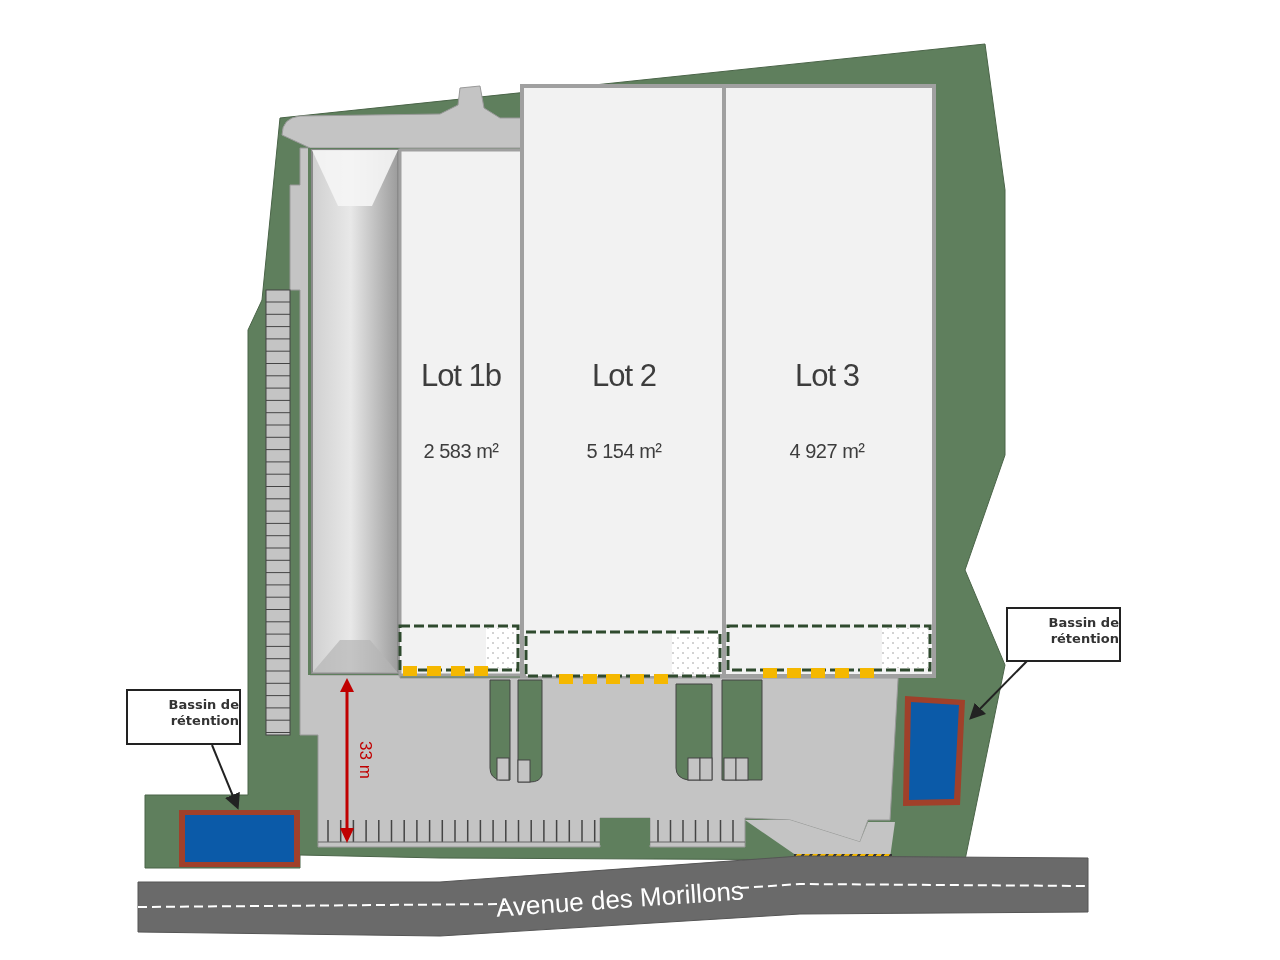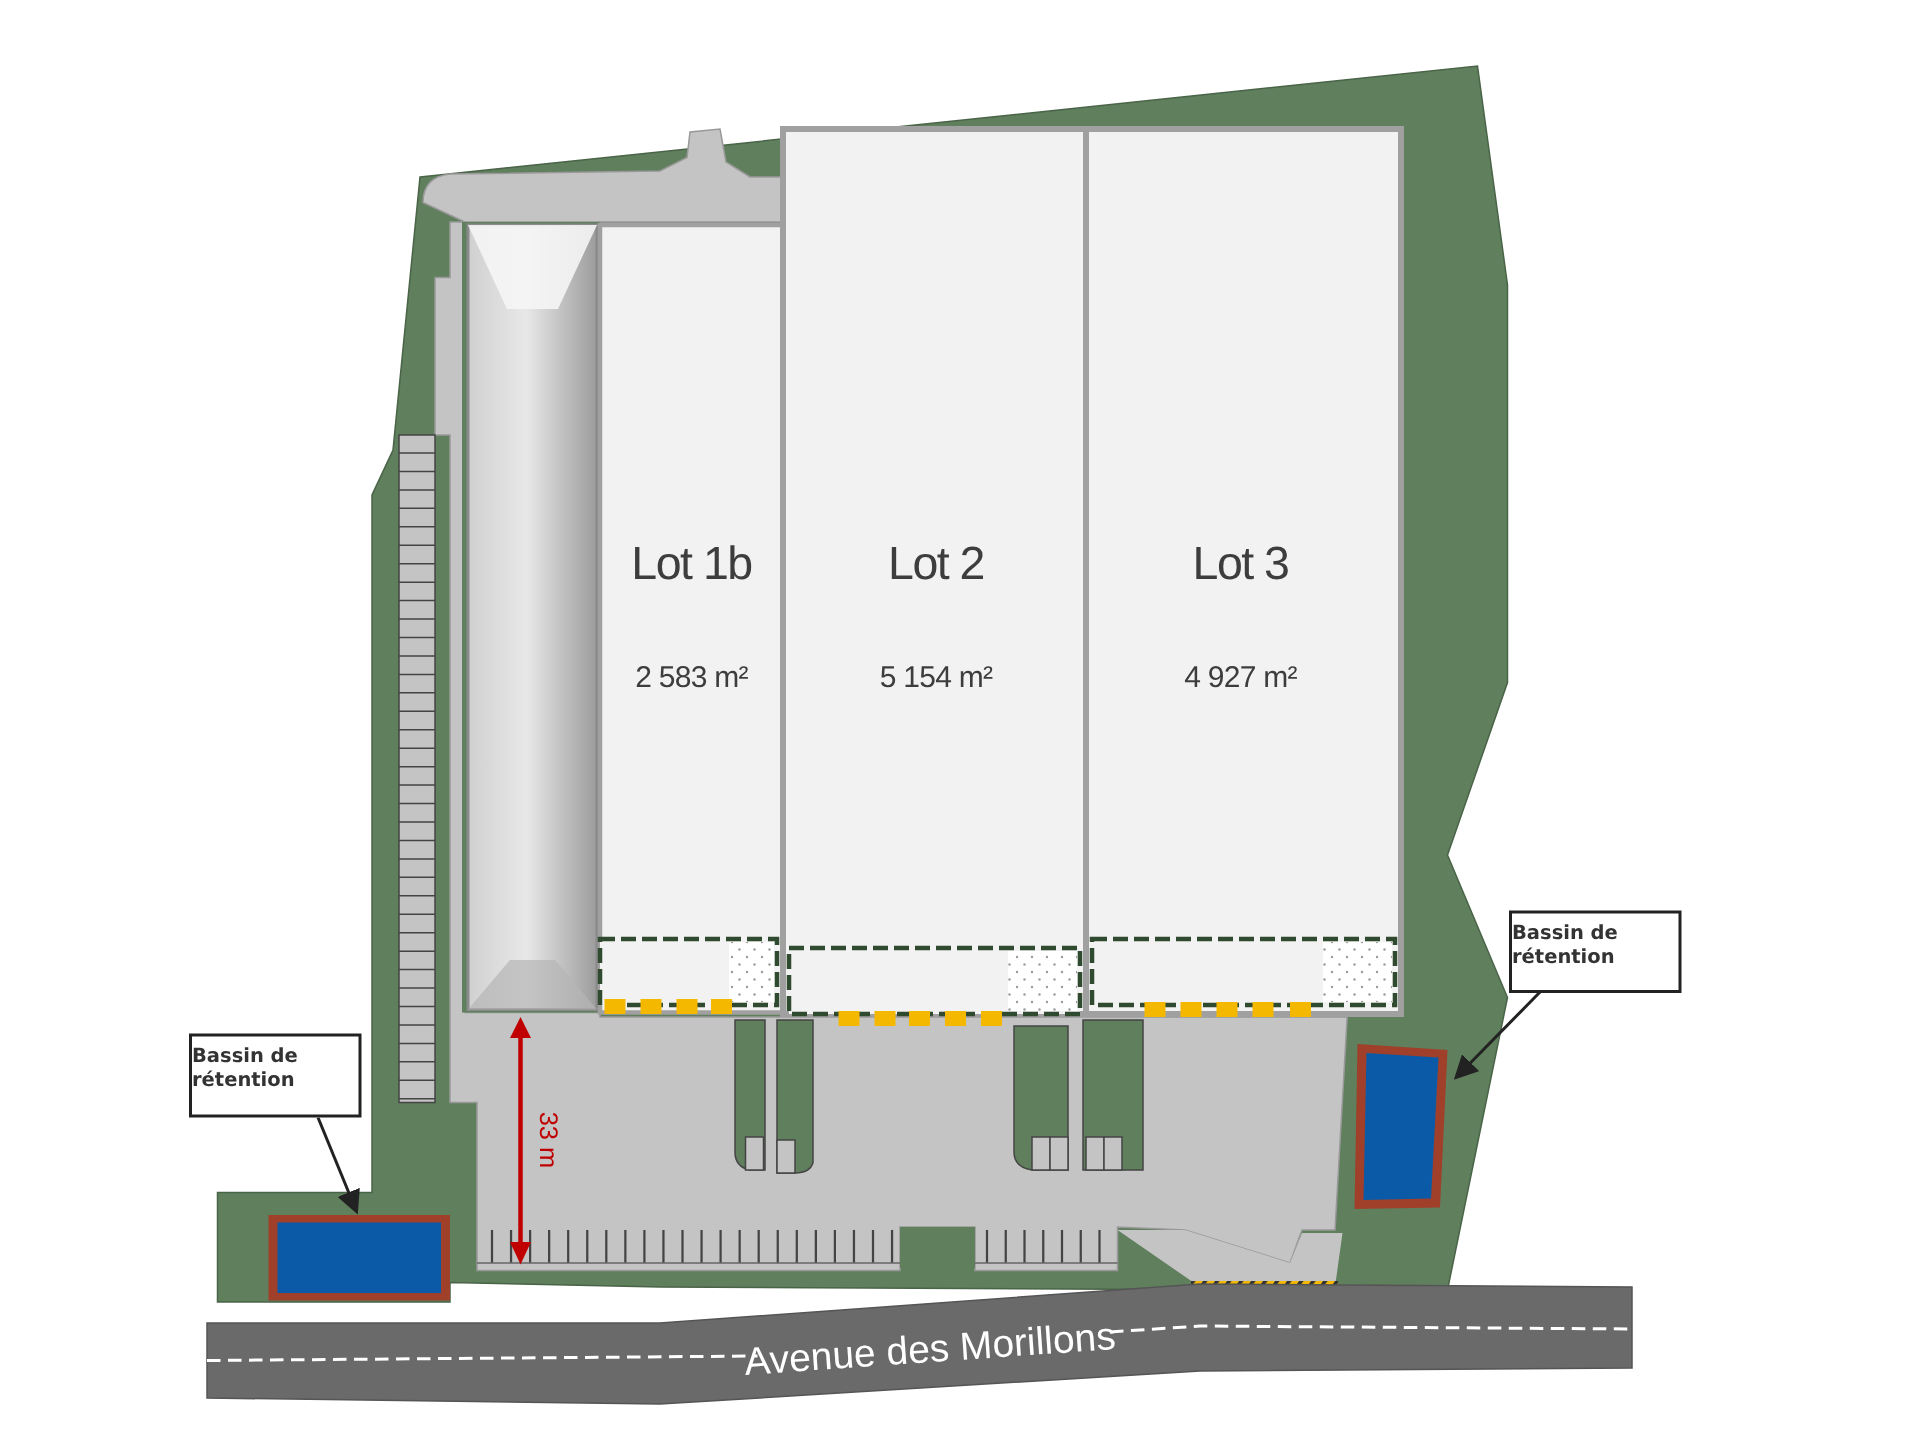--- a/index.html
+++ b/index.html
@@ -1,21 +1,21 @@
 <!DOCTYPE html>
 <html><head>
 <meta charset="utf-8">
 <style>
   html,body{margin:0;padding:0;background:#ffffff;}
   body{width:1280px;height:960px;position:relative;overflow:hidden;font-family:"Liberation Sans",sans-serif;}
   svg{position:absolute;left:0;top:0;}
   .lot-title{font-family:"Liberation Sans",sans-serif;font-size:31px;fill:#3d3d3d;letter-spacing:-1px;}
   .lot-area{font-family:"Liberation Sans",sans-serif;font-size:20px;fill:#3d3d3d;letter-spacing:-0.5px;}
   .callout{position:absolute;background:#fff;border:2px solid #222;box-sizing:border-box;
-    font-family:"DejaVu Sans",sans-serif;font-weight:bold;font-size:13px;color:#333;text-align:left;line-height:16px;padding-top:6px;}
+    font-family:"DejaVu Sans",sans-serif;font-weight:bold;font-size:13px;color:#333;text-align:right;line-height:16px;padding-top:6px;}
   .road-label{font-family:"Liberation Sans",sans-serif;font-size:26px;fill:#ffffff;}
   .dim-label{font-family:"Liberation Sans",sans-serif;font-size:17px;fill:#c00000;}
 </style>
 </head>
 <body>
 
 <svg width="1280" height="960" viewBox="0 0 1280 960">
   <defs>
     <pattern id="dots" width="10" height="10" patternUnits="userSpaceOnUse">
       <rect width="10" height="10" fill="#ffffff"></rect>

